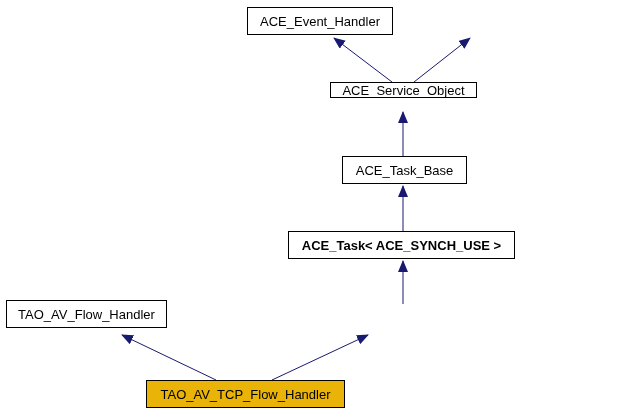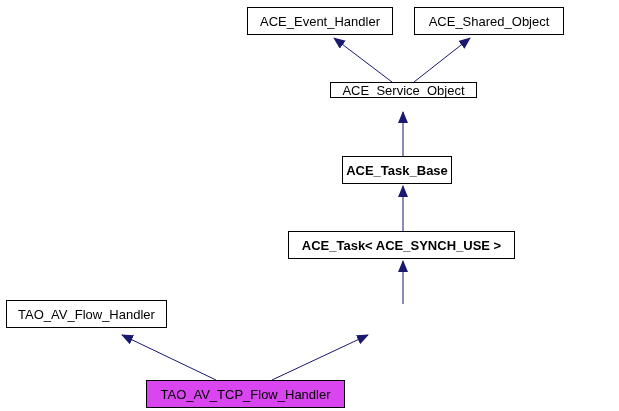--- a/index.html
+++ b/index.html
@@ -34,28 +34,28 @@
     background: #ffffff;
     color: #000000;
     font-size: 13px;
     display: flex;
     align-items: center;
     justify-content: center;
     white-space: nowrap;
     cursor: pointer;
   }
   .node.highlight {
-    background: #d946ef;
+    background: #eab308;
     cursor: default;
   }
   
   #n-event-handler    { left: 247px; top: 7px;   width: 146px; height: 28px; }
   #n-shared-object    { left: 414px; top: 7px;   width: 150px; height: 28px; }
   #n-service-object   { left: 330px; top: 82px;  width: 147px; height: 16px; }
-  #n-task-base        { left: 342px; top: 156px; width: 110px; height: 28px; font-weight: bold; }
+  #n-task-base        { left: 342px; top: 156px; width: 125px; height: 28px; }
   #n-task             { left: 288px; top: 231px; width: 227px; height: 28px; font-weight: bold; }
   #n-flow-handler     { left: 6px;   top: 300px; width: 161px; height: 28px; }
   #n-svc-handler      { left: 190px; top: 304px; width: 417px; height: 28px; }
   #n-tcp-flow-handler { left: 146px; top: 380px; width: 199px; height: 28px; }
 </style>
 </head>
 <body>
 
 <div class="canvas">
 
@@ -69,21 +69,20 @@
     <line class="edge" x1="414" y1="82" x2="470" y2="38" marker-end="url(#arrowhead)"></line>
     <line class="edge" x1="403" y1="156" x2="403" y2="112" marker-end="url(#arrowhead)"></line>
     <line class="edge" x1="403" y1="231" x2="403" y2="186" marker-end="url(#arrowhead)"></line>
     <line class="edge" x1="403" y1="304" x2="403" y2="261" marker-end="url(#arrowhead)"></line>
     <line class="edge" x1="216" y1="380" x2="122" y2="335" marker-end="url(#arrowhead)"></line>
     <line class="edge" x1="272" y1="380" x2="368" y2="335" marker-end="url(#arrowhead)"></line>
   </svg>
 
   <div class="node" id="n-event-handler">ACE_Event_Handler</div>
 
-  <div class="node" id="n-shared-object">ACE_Shared_Object</div>
 
   <div class="node" id="n-service-object">ACE_Service_Object</div>
 
   <div class="node" id="n-task-base">ACE_Task_Base</div>
 
   <div class="node" id="n-task">ACE_Task&lt; ACE_SYNCH_USE &gt;</div>
 
   <div class="node" id="n-flow-handler">TAO_AV_Flow_Handler</div>
 
 

